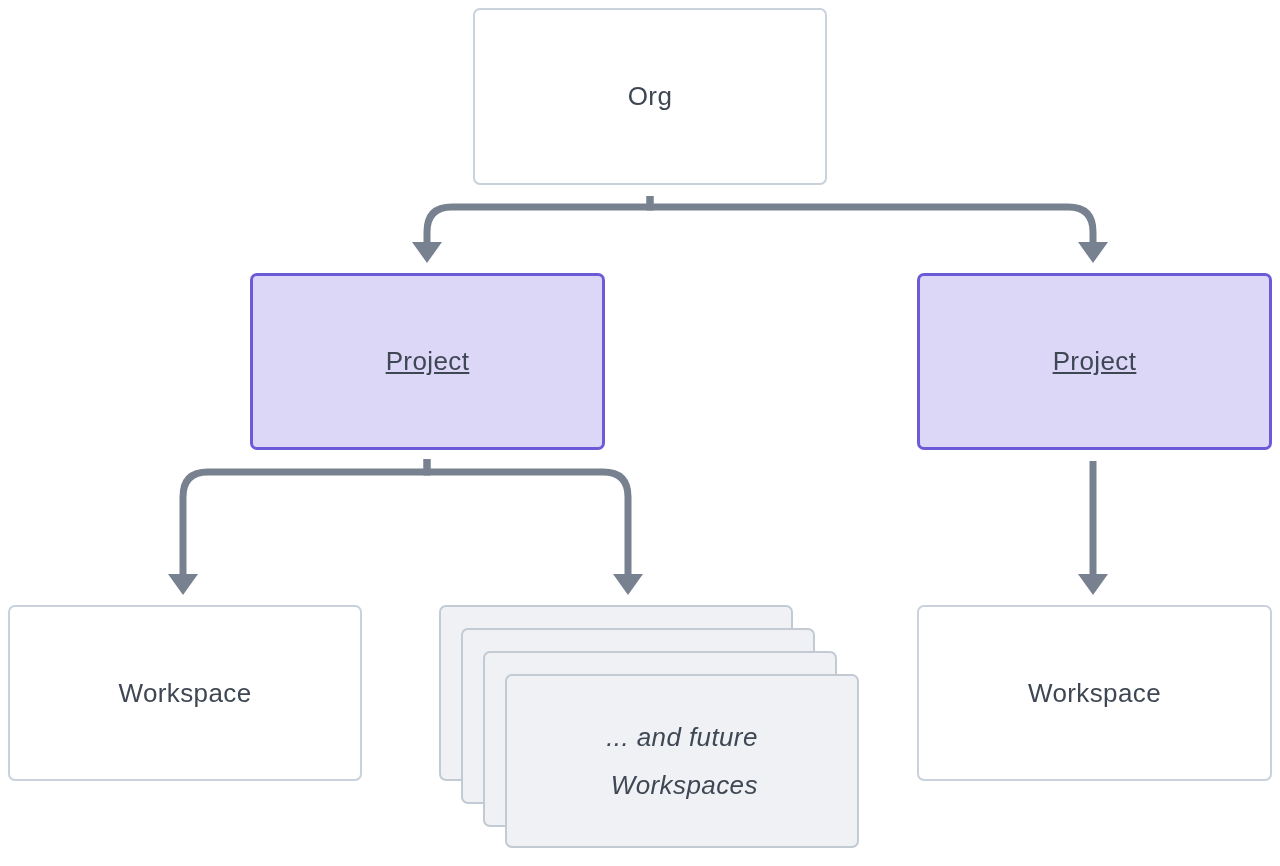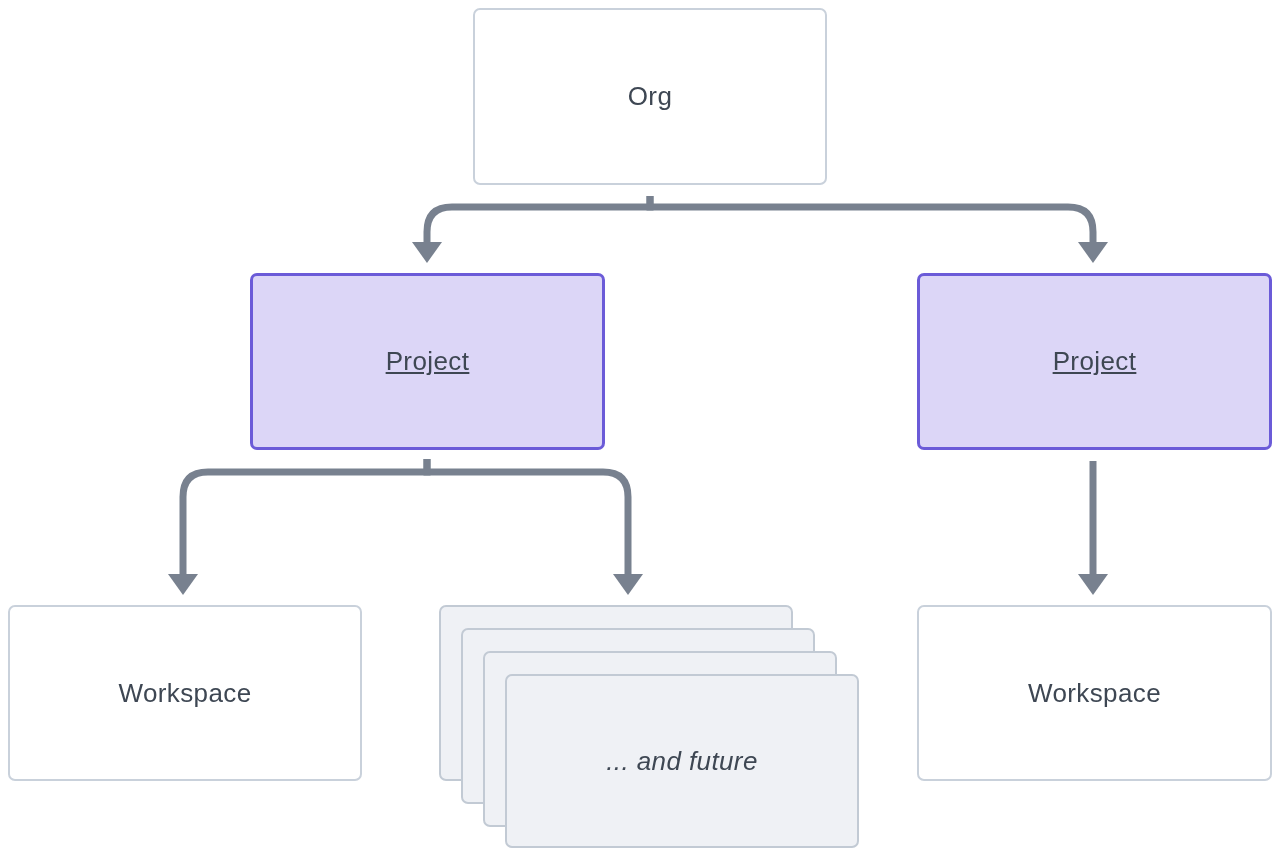--- a/index.html
+++ b/index.html
@@ -134,20 +134,21 @@
   <div class="node node-plain n-workspace-left">
     <span>Workspace</span>
   </div>
 
   <div class="stack-card s1"></div>
   <div class="stack-card s2"></div>
   <div class="stack-card s3"></div>
   <div class="stack-card stack-front s4">
     <div>
       <span class="line">... and future</span>
+      <span class="line">Workspaces</span>
     </div>
   </div>
 
   <div class="node node-plain n-workspace-right">
     <span>Workspace</span>
   </div>
 
 </div>
 
 </body></html>

